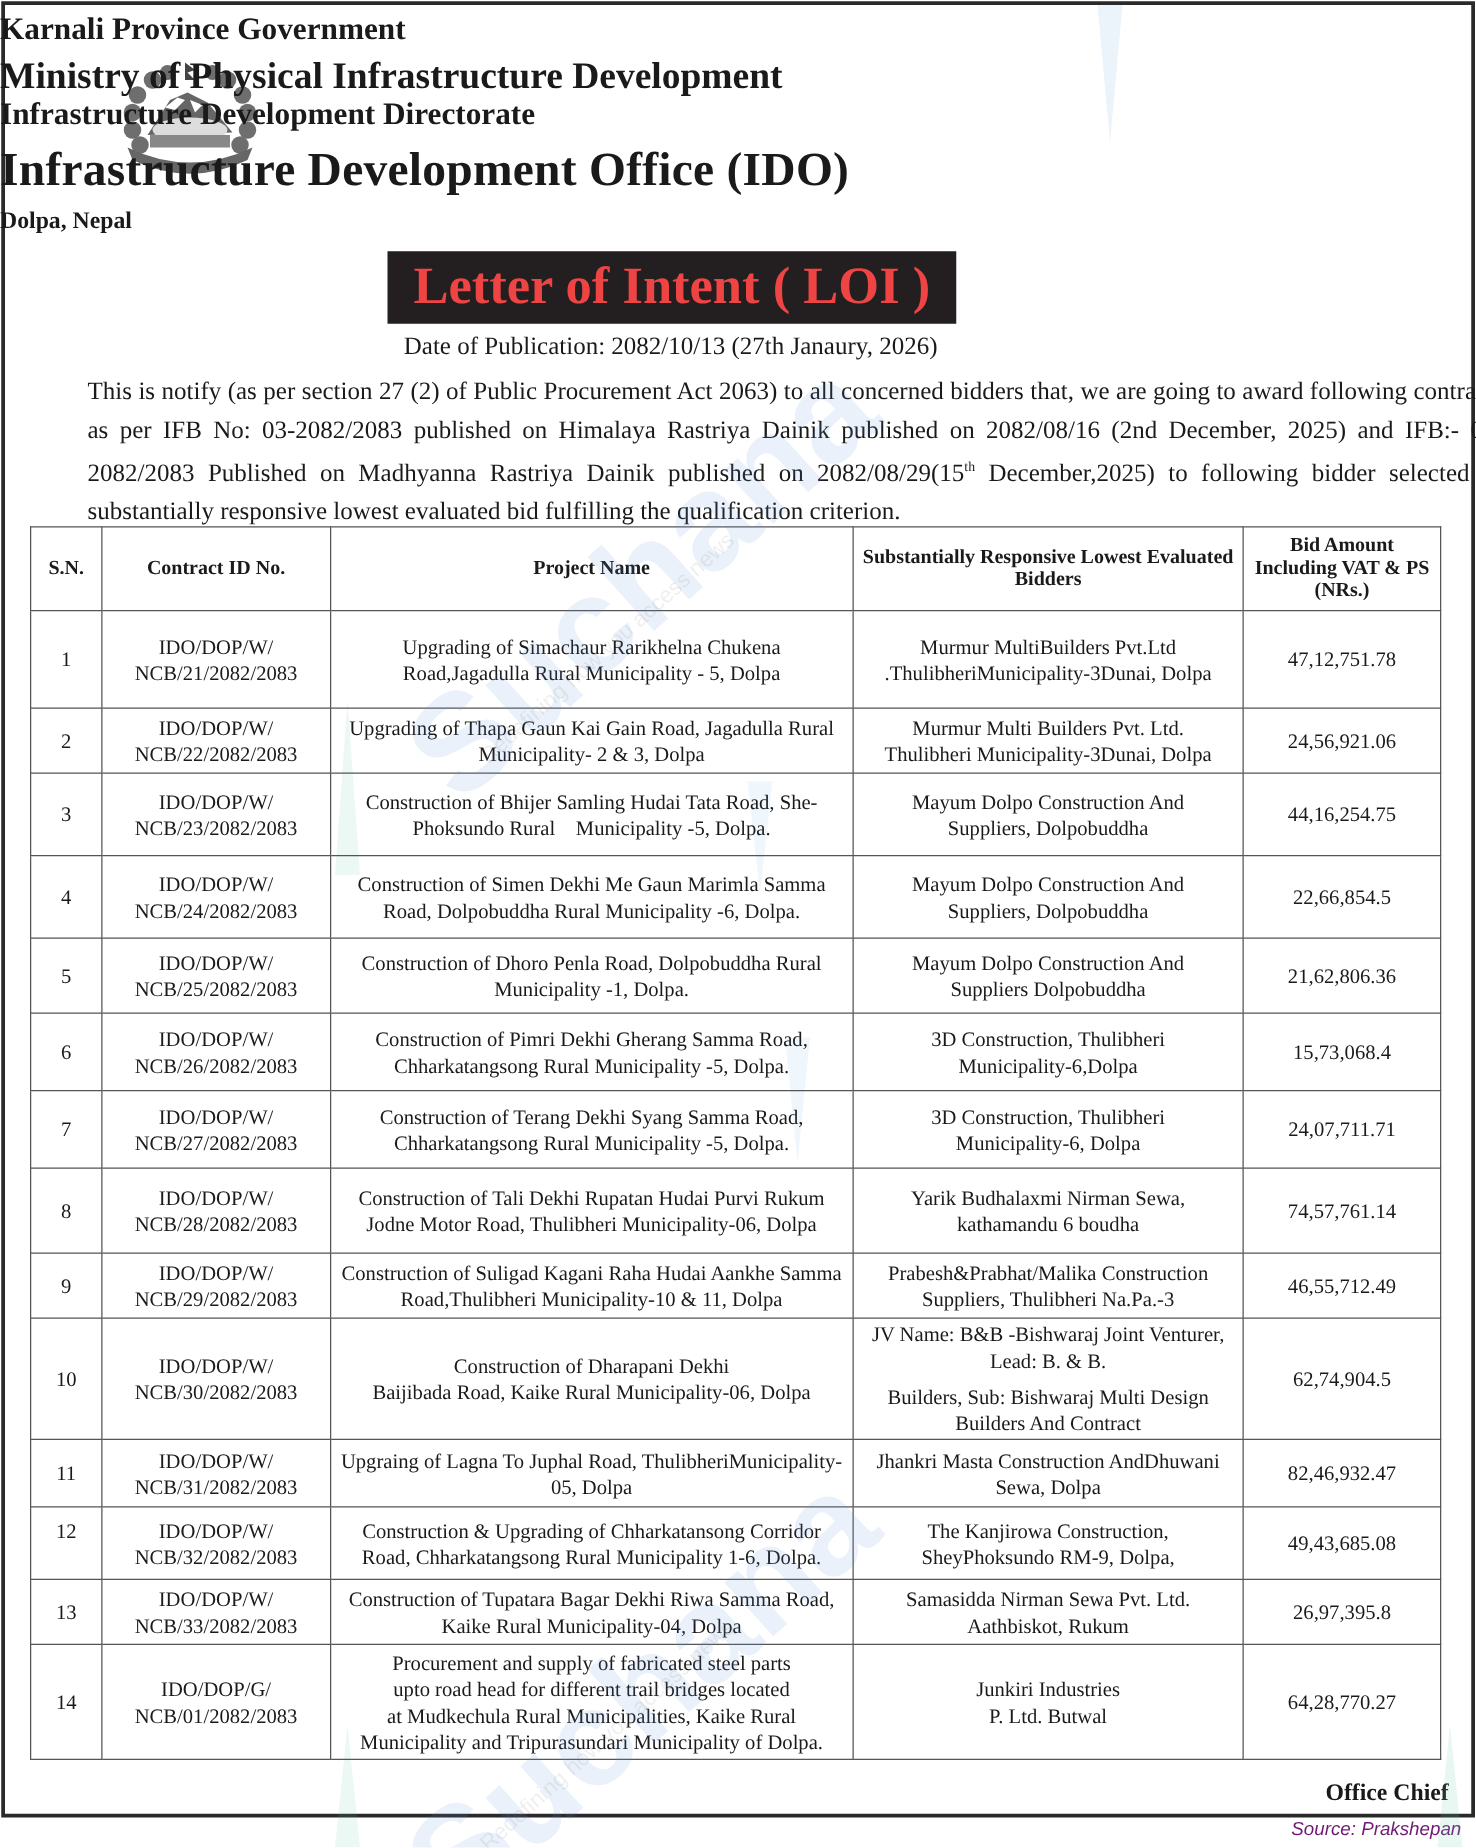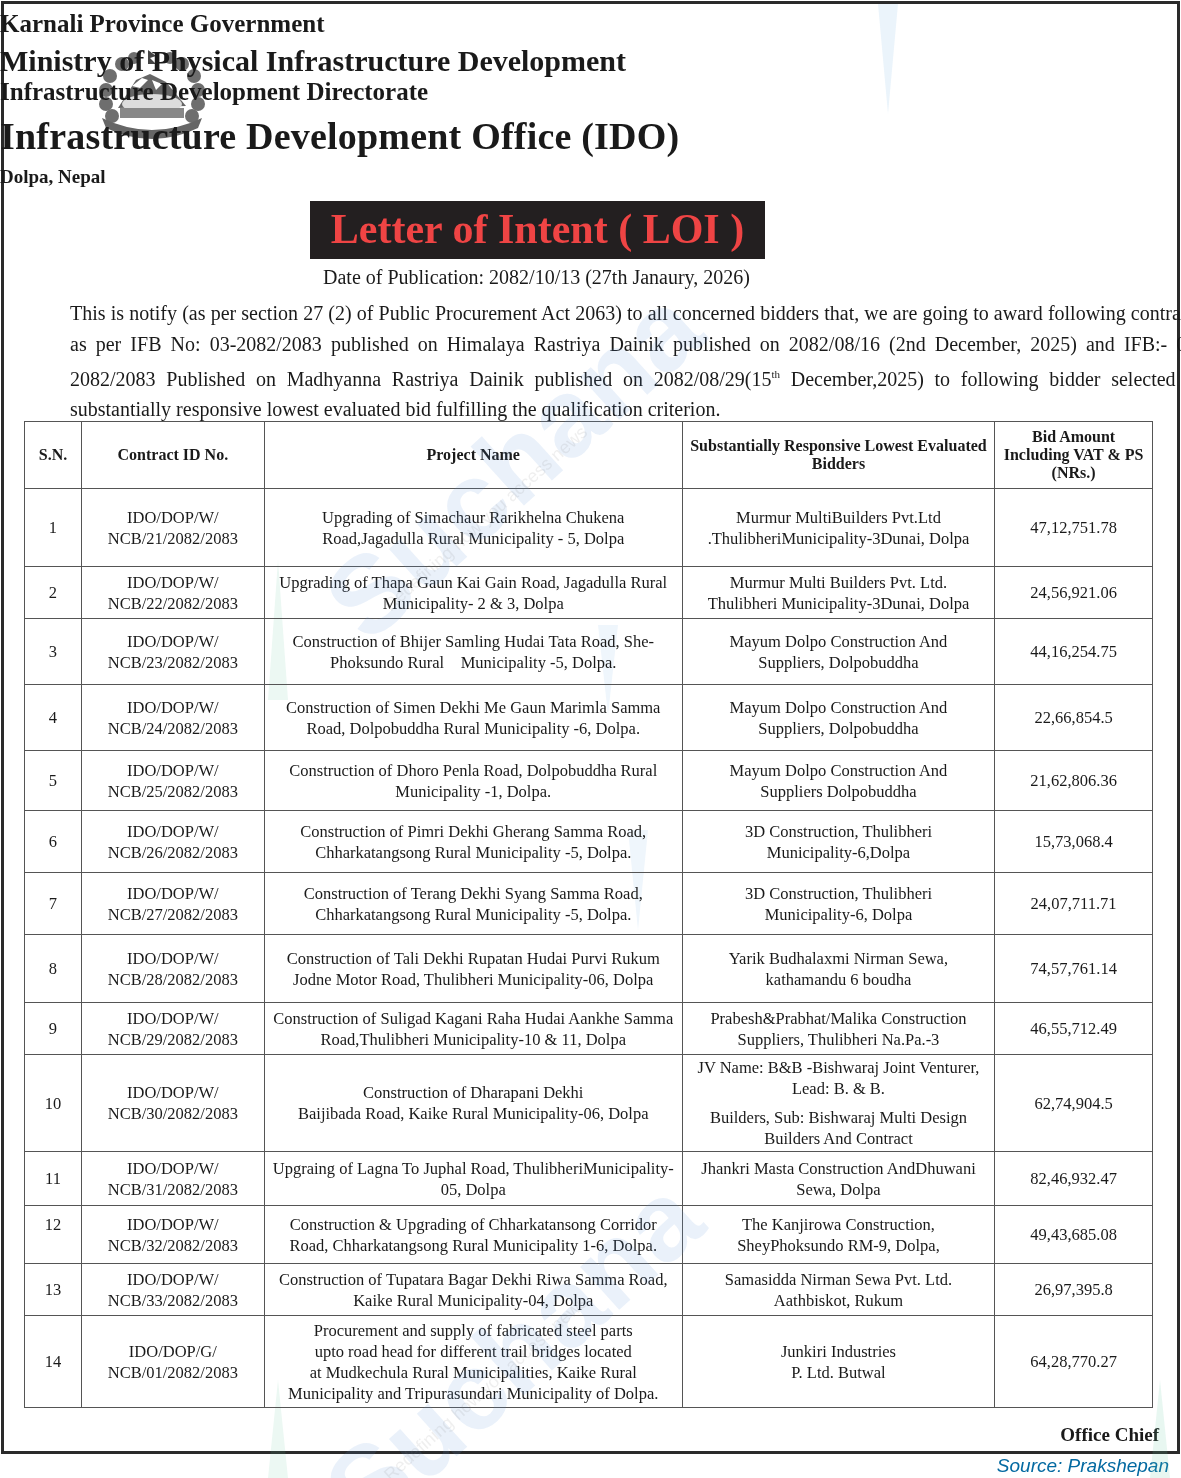--- a/index.html
+++ b/index.html
@@ -20,21 +20,21 @@
     table.loi-table th, table.loi-table td { border: 1.5px solid #555; text-align: center; vertical-align: middle; padding: 2px 6px; line-height: 21px; }
     table.loi-table th { font-weight: bold; font-size: 16px; height: 62px; line-height: 18px; }
     .c-sn { width: 44px; }
     .c-id { width: 170px; }
     .c-proj { width: 406px; }
     .c-bid { width: 300px; }
     .c-amt { width: 145px; }
     td.bidder { line-height: 29px; }
     td.bidder.tight { line-height: 21px; }
     .sig { position: absolute; right: 22px; top: 1424px; font-size: 19px; font-weight: bold; }
-    .source { position: absolute; right: 12px; top: 1455px; font-family: "Liberation Sans", "DejaVu Sans", sans-serif; font-style: italic; font-size: 19px; color: #0369a1; }
+    .source { position: absolute; right: 12px; top: 1455px; font-family: "Liberation Sans", "DejaVu Sans", sans-serif; font-style: italic; font-size: 15px; color: #701a75; }
     .wm { position: absolute; pointer-events: none; color: rgba(90,150,220,0.13); font-family: "Liberation Sans", "DejaVu Sans", sans-serif; font-weight: bold; white-space: nowrap; transform-origin: left top; }
     .wm1 { left: 300px; top: 570px; font-size: 110px; transform: rotate(-42deg); }
     .wm2 { left: 300px; top: 1460px; font-size: 110px; transform: rotate(-42deg); }
     .wm-sub { position: absolute; pointer-events: none; color: rgba(120,120,120,0.12); font-family: "Liberation Sans", "DejaVu Sans", sans-serif; font-size: 18px; white-space: nowrap; transform-origin: left top; transform: rotate(-42deg); }
     .ws1 { left: 380px; top: 600px; }
     .ws2 { left: 380px; top: 1470px; }
     .spike { position: absolute; pointer-events: none; width: 0; height: 0; border-left: 10px solid transparent; border-right: 10px solid transparent; }
     .sp1 { left: 878px; top: 4px; border-top: 110px solid rgba(120,180,230,0.15); }
     .sp2 { left: 598px; top: 625px; border-top: 90px solid rgba(120,180,230,0.12); }
     .sp3 { left: 628px; top: 830px; border-top: 100px solid rgba(120,180,230,0.12); }

